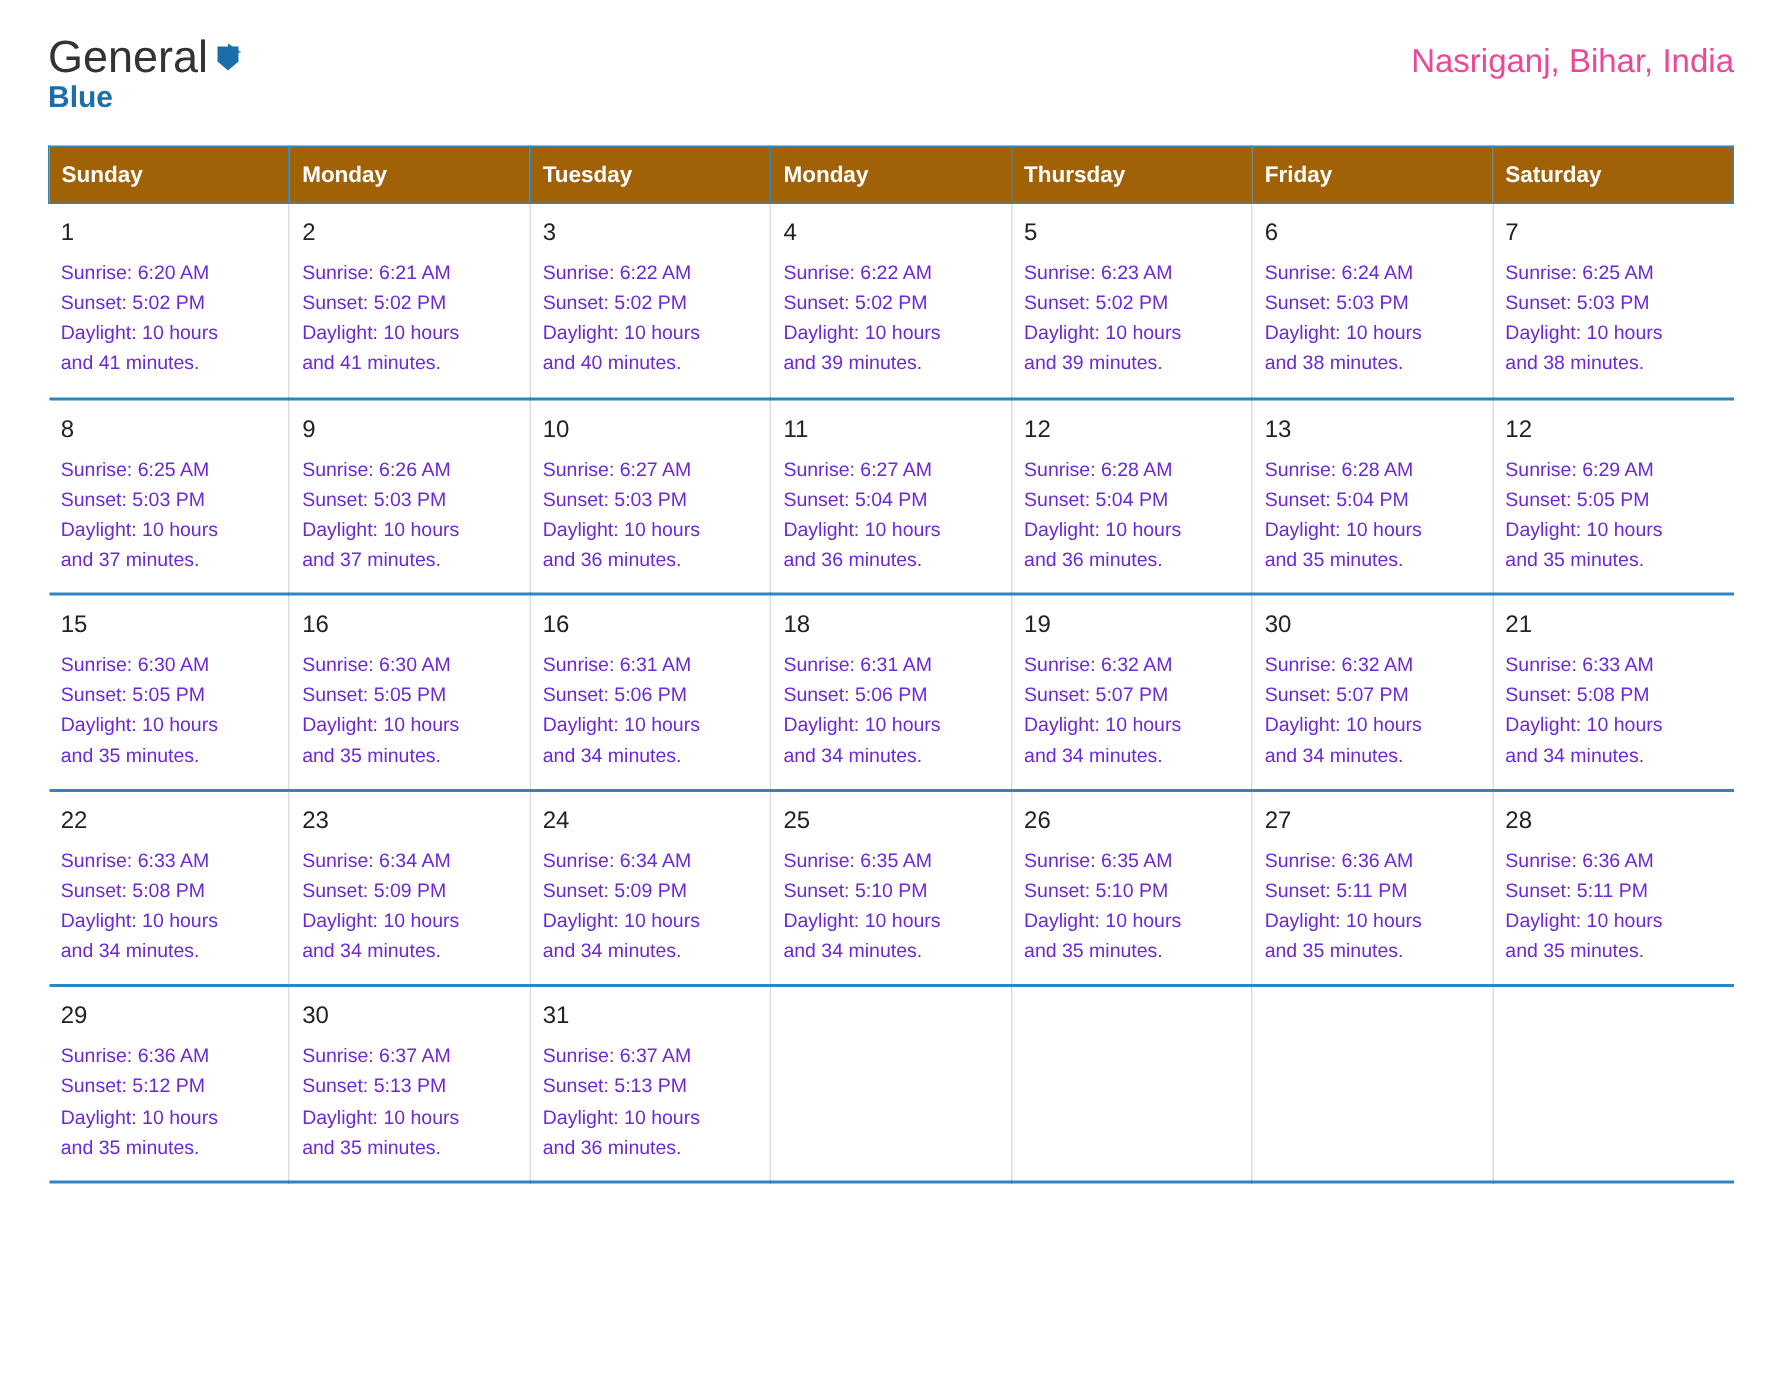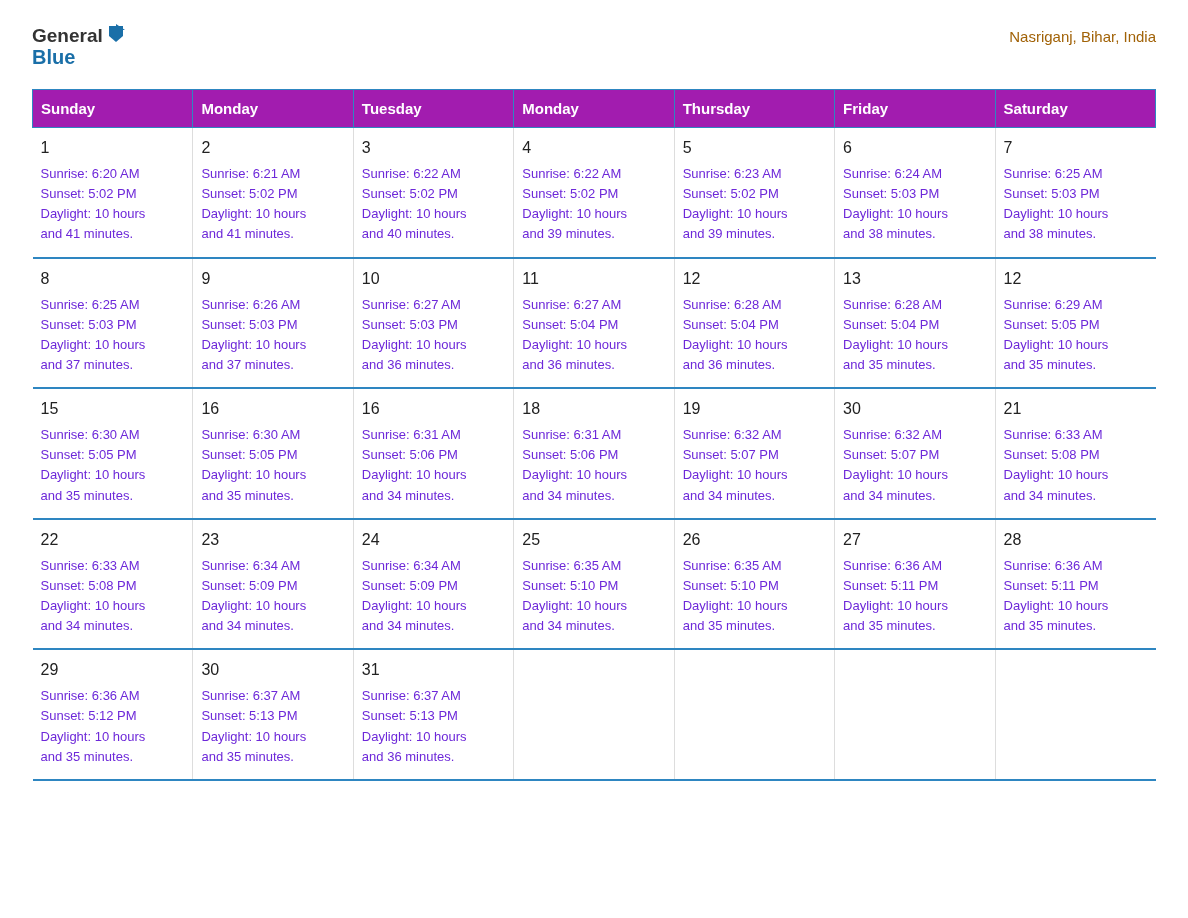--- a/index.html
+++ b/index.html
@@ -19,32 +19,32 @@
     .title-section {
       text-align: right;
     }
     .page-title {
       font-size: 52px;
       font-weight: bold;
       color: #222;
       line-height: 1.1;
     }
     .subtitle {
-      font-size: 15px;
-      color: #a16207;
+      font-size: 22px;
+      color: #ec4899;
       margin-top: 4px;
       text-align: center;
     }
     table {
       width: 100%;
       border-collapse: collapse;
       table-layout: fixed;
     }
     thead tr {
-      background-color: #a21caf;
+      background-color: #a16207;
     }
     thead th {
       color: #fff;
       font-size: 15px;
       font-weight: bold;
       padding: 10px 8px;
       text-align: left;
       border: 1px solid #2e86c1;
     }
     tbody tr {
@@ -71,22 +71,22 @@
     .day-info {
       font-size: 13px;
       color: #6d28d9;
       line-height: 1.55;
     }
     .logo-wrap {
       display: flex;
       flex-direction: column;
     }
     .logo-general {
-      font-size: 19px;
-      font-weight: bold;
+      font-size: 30px;
+      font-weight: normal;
       color: #333;
       display: flex;
       align-items: center;
       line-height: 1;
     }
     .logo-arrow {
       display: inline-block;
       margin-left: 2px;
       position: relative;
       top: -2px;

